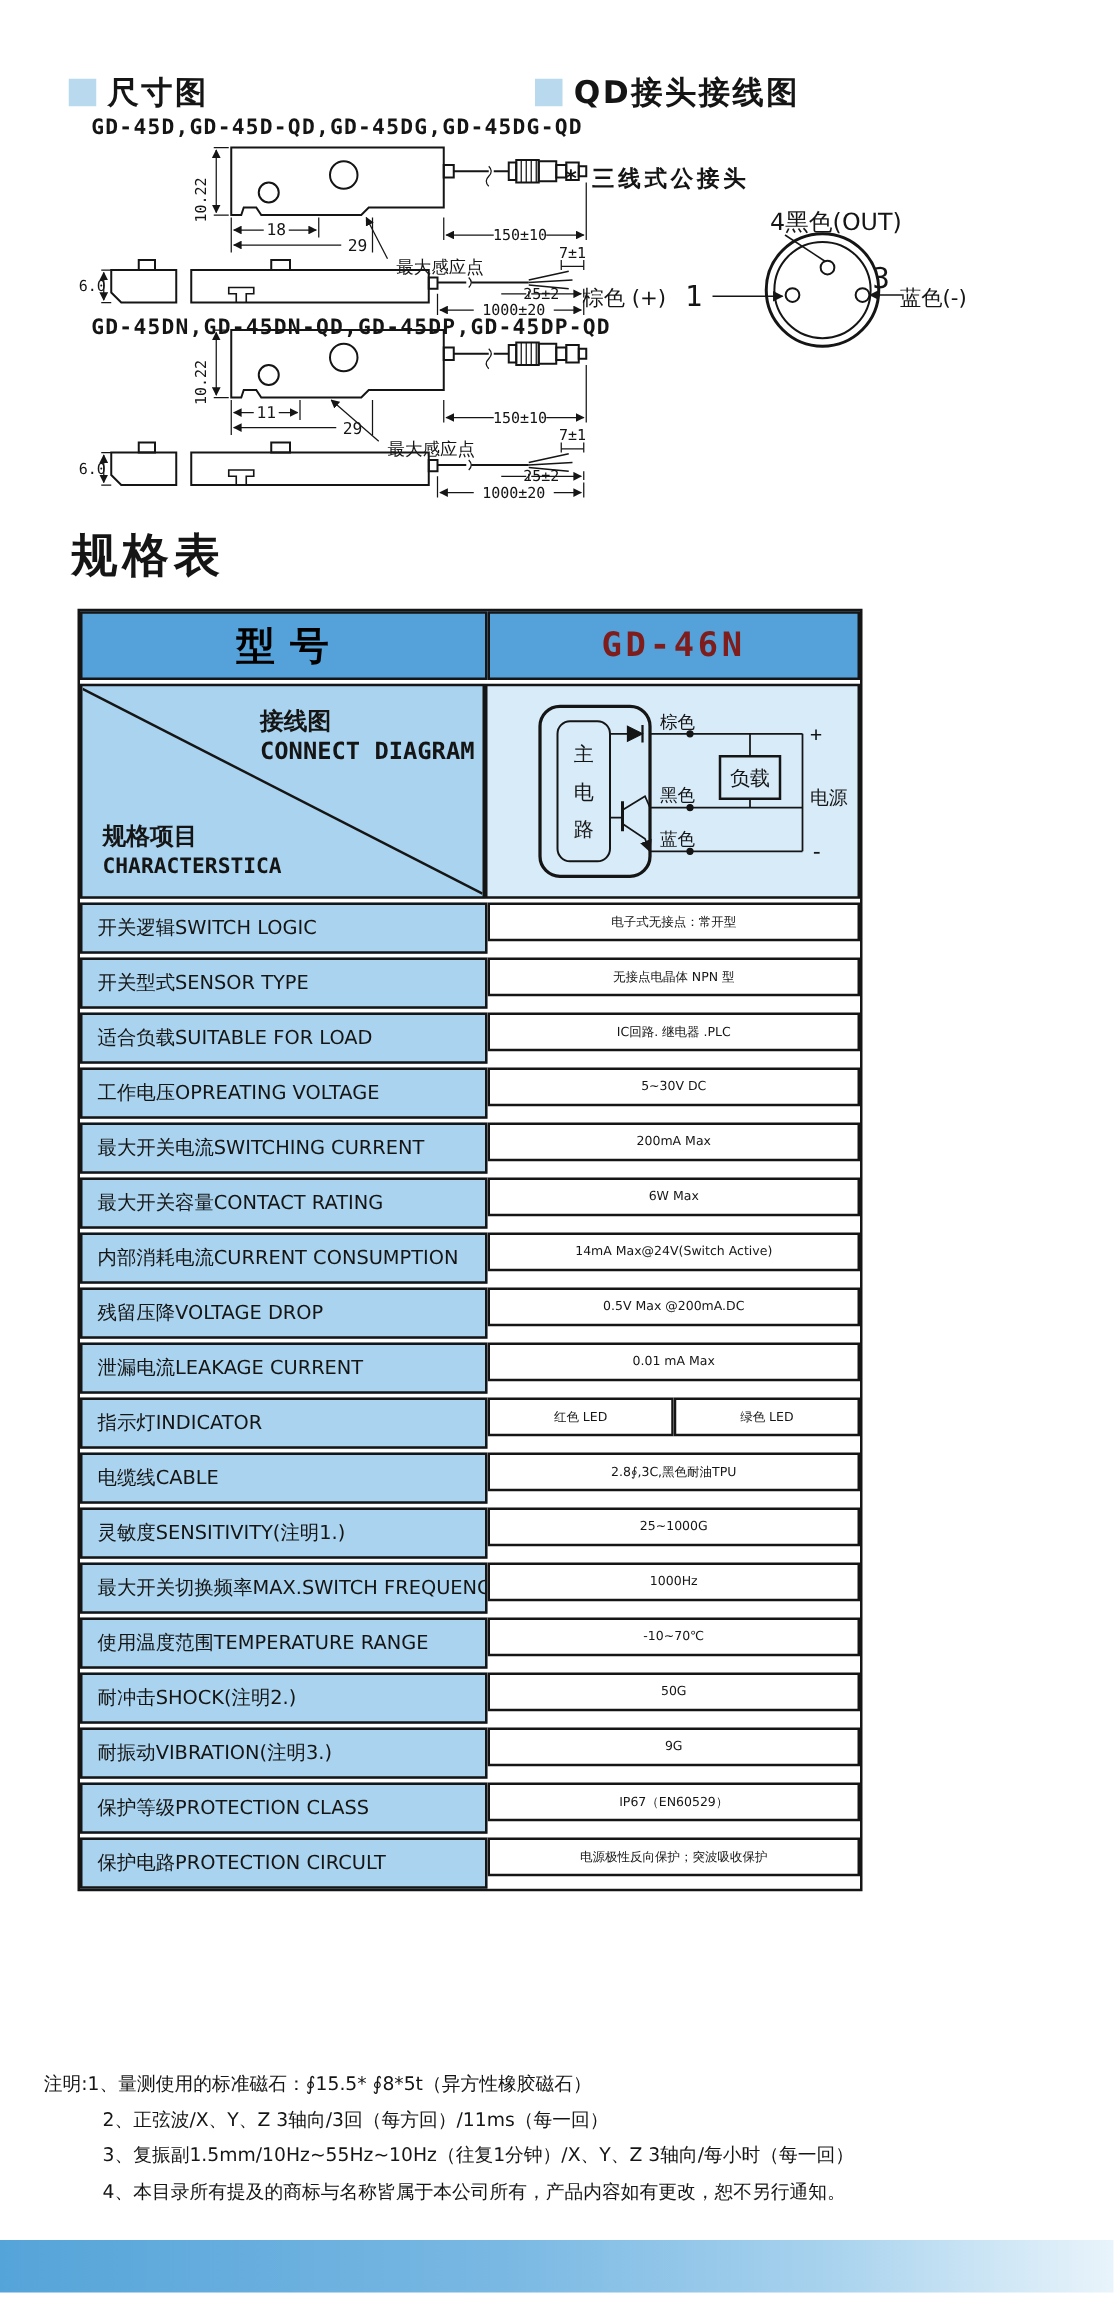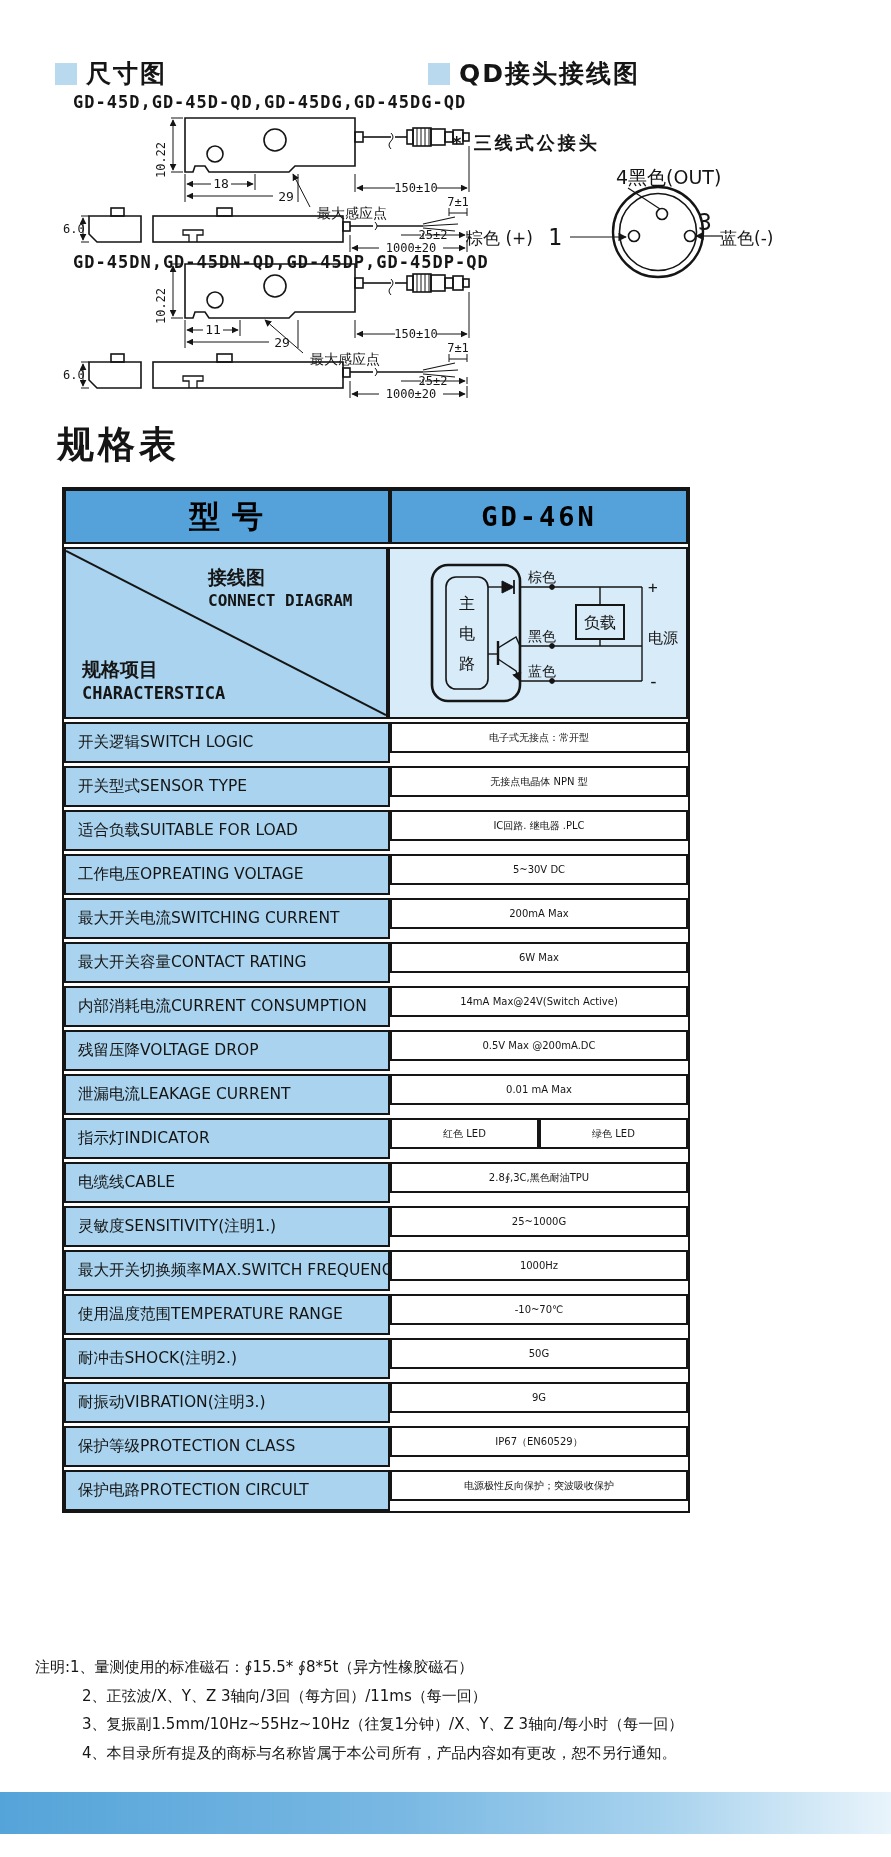--- a/index.html
+++ b/index.html
@@ -30,31 +30,31 @@
     display:flex; flex-direction:column; gap:3px; box-sizing:border-box;
   }
   .t-row { display:flex; }
   .cellb { border:2px solid #151515; box-sizing:border-box; }
   .head-left {
     width:326px; height:55px; background:#54a2d9; color:#000000;
     font-size:31px; font-weight:bold; letter-spacing:12px;
     display:flex; align-items:center; justify-content:center; padding-left:10px;
   }
   .head-right {
-    flex:1; height:55px; background:#54a2d9; color:#000000;
+    flex:1; height:55px; background:#54a2d9; color:#7f1d1d;
     font-family:"DejaVu Sans Mono","DejaVu Sans",monospace;
     font-size:27px; font-weight:bold; letter-spacing:3px;
     display:flex; align-items:center; justify-content:center;
   }
   .diag-cell {
     width:326px; height:172px; background:#a9d3ee; position:relative; overflow:hidden;
   }
   .diag-cell svg.diagline { position:absolute; left:0; top:0; }
   .diag-label-top { position:absolute; left:142px; top:16px; font-size:19px; font-weight:bold; line-height:24px; }
-  .diag-label-top .en { font-family:"DejaVu Sans Mono","DejaVu Sans",monospace; font-size:16px; font-weight:bold; }
+  .diag-label-top .en { font-family:"DejaVu Sans Mono","DejaVu Sans",monospace; font-size:19px; font-weight:bold; }
   .diag-label-bottom { position:absolute; left:16px; bottom:12px; font-size:19px; font-weight:bold; line-height:24px; }
   .diag-label-bottom .en { font-family:"DejaVu Sans Mono","DejaVu Sans",monospace; font-size:17px; font-weight:bold; }
   .circuit-cell {
     flex:1; height:172px; background:#d7ebf8;
     display:flex; align-items:center; justify-content:center;
   }
   .t-label {
     width:326px; height:41px; background:#a9d3ee; font-size:15.5px; font-weight:500;
     display:flex; align-items:center; padding-left:12px;
     white-space:nowrap; overflow:hidden;

